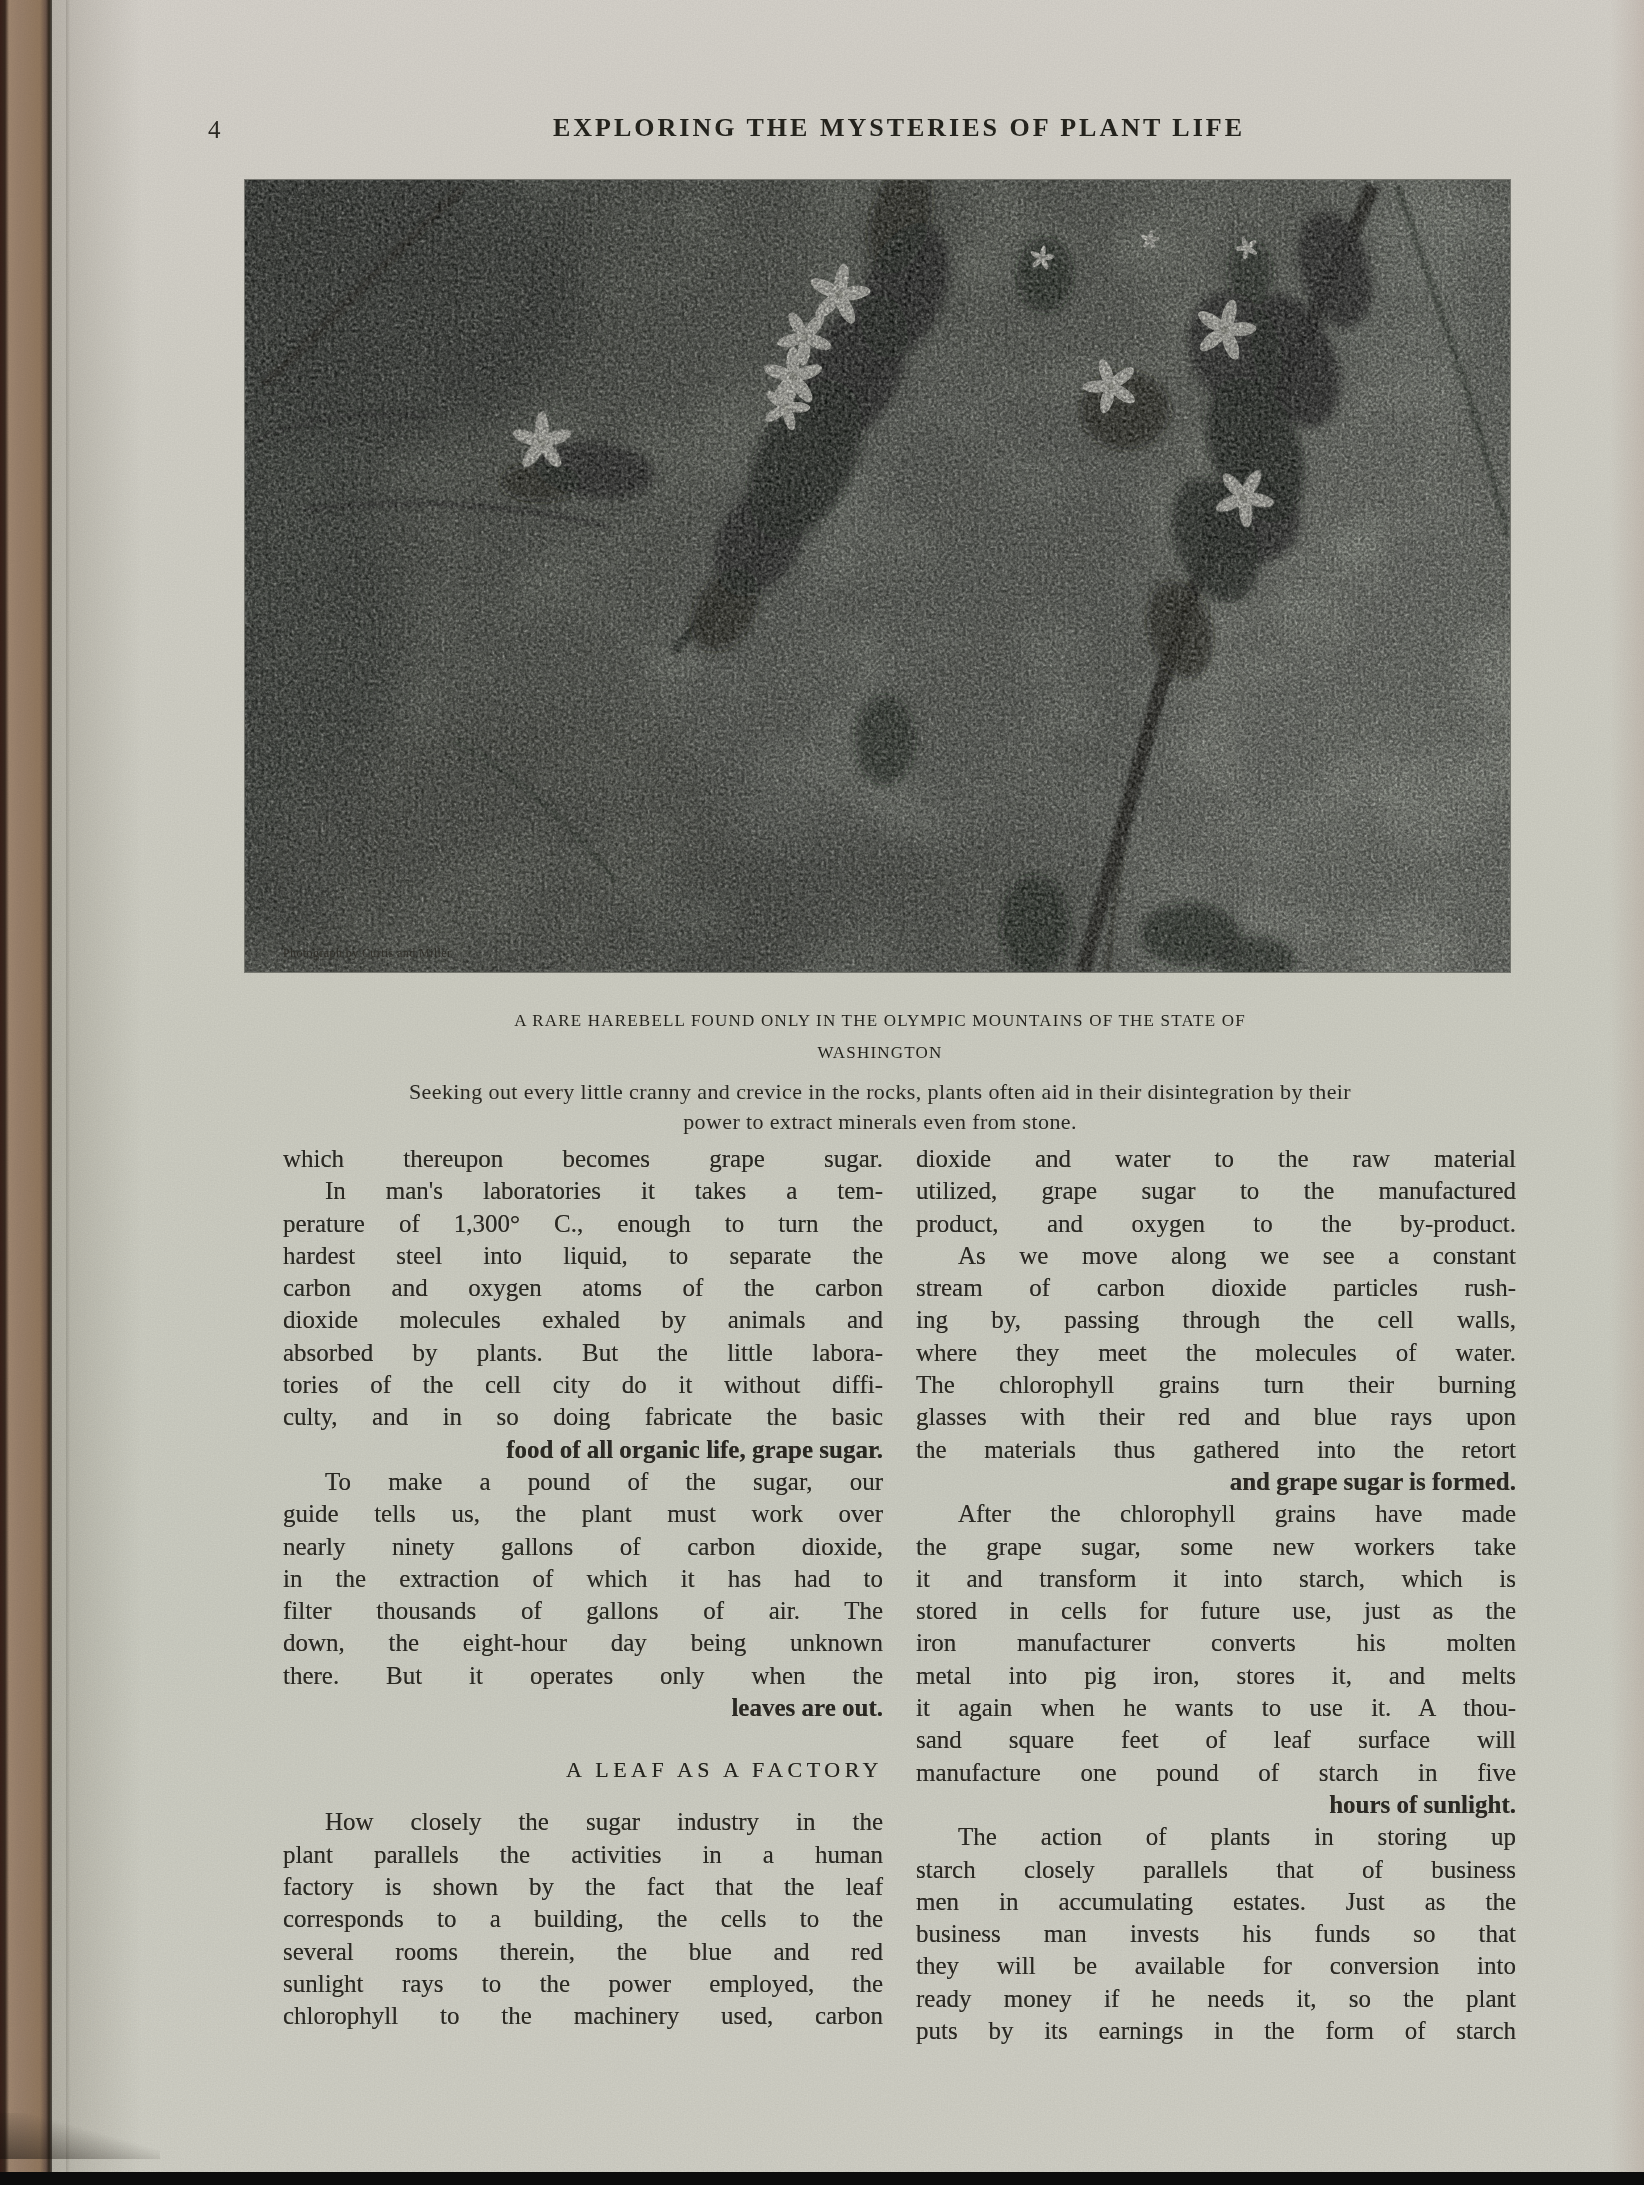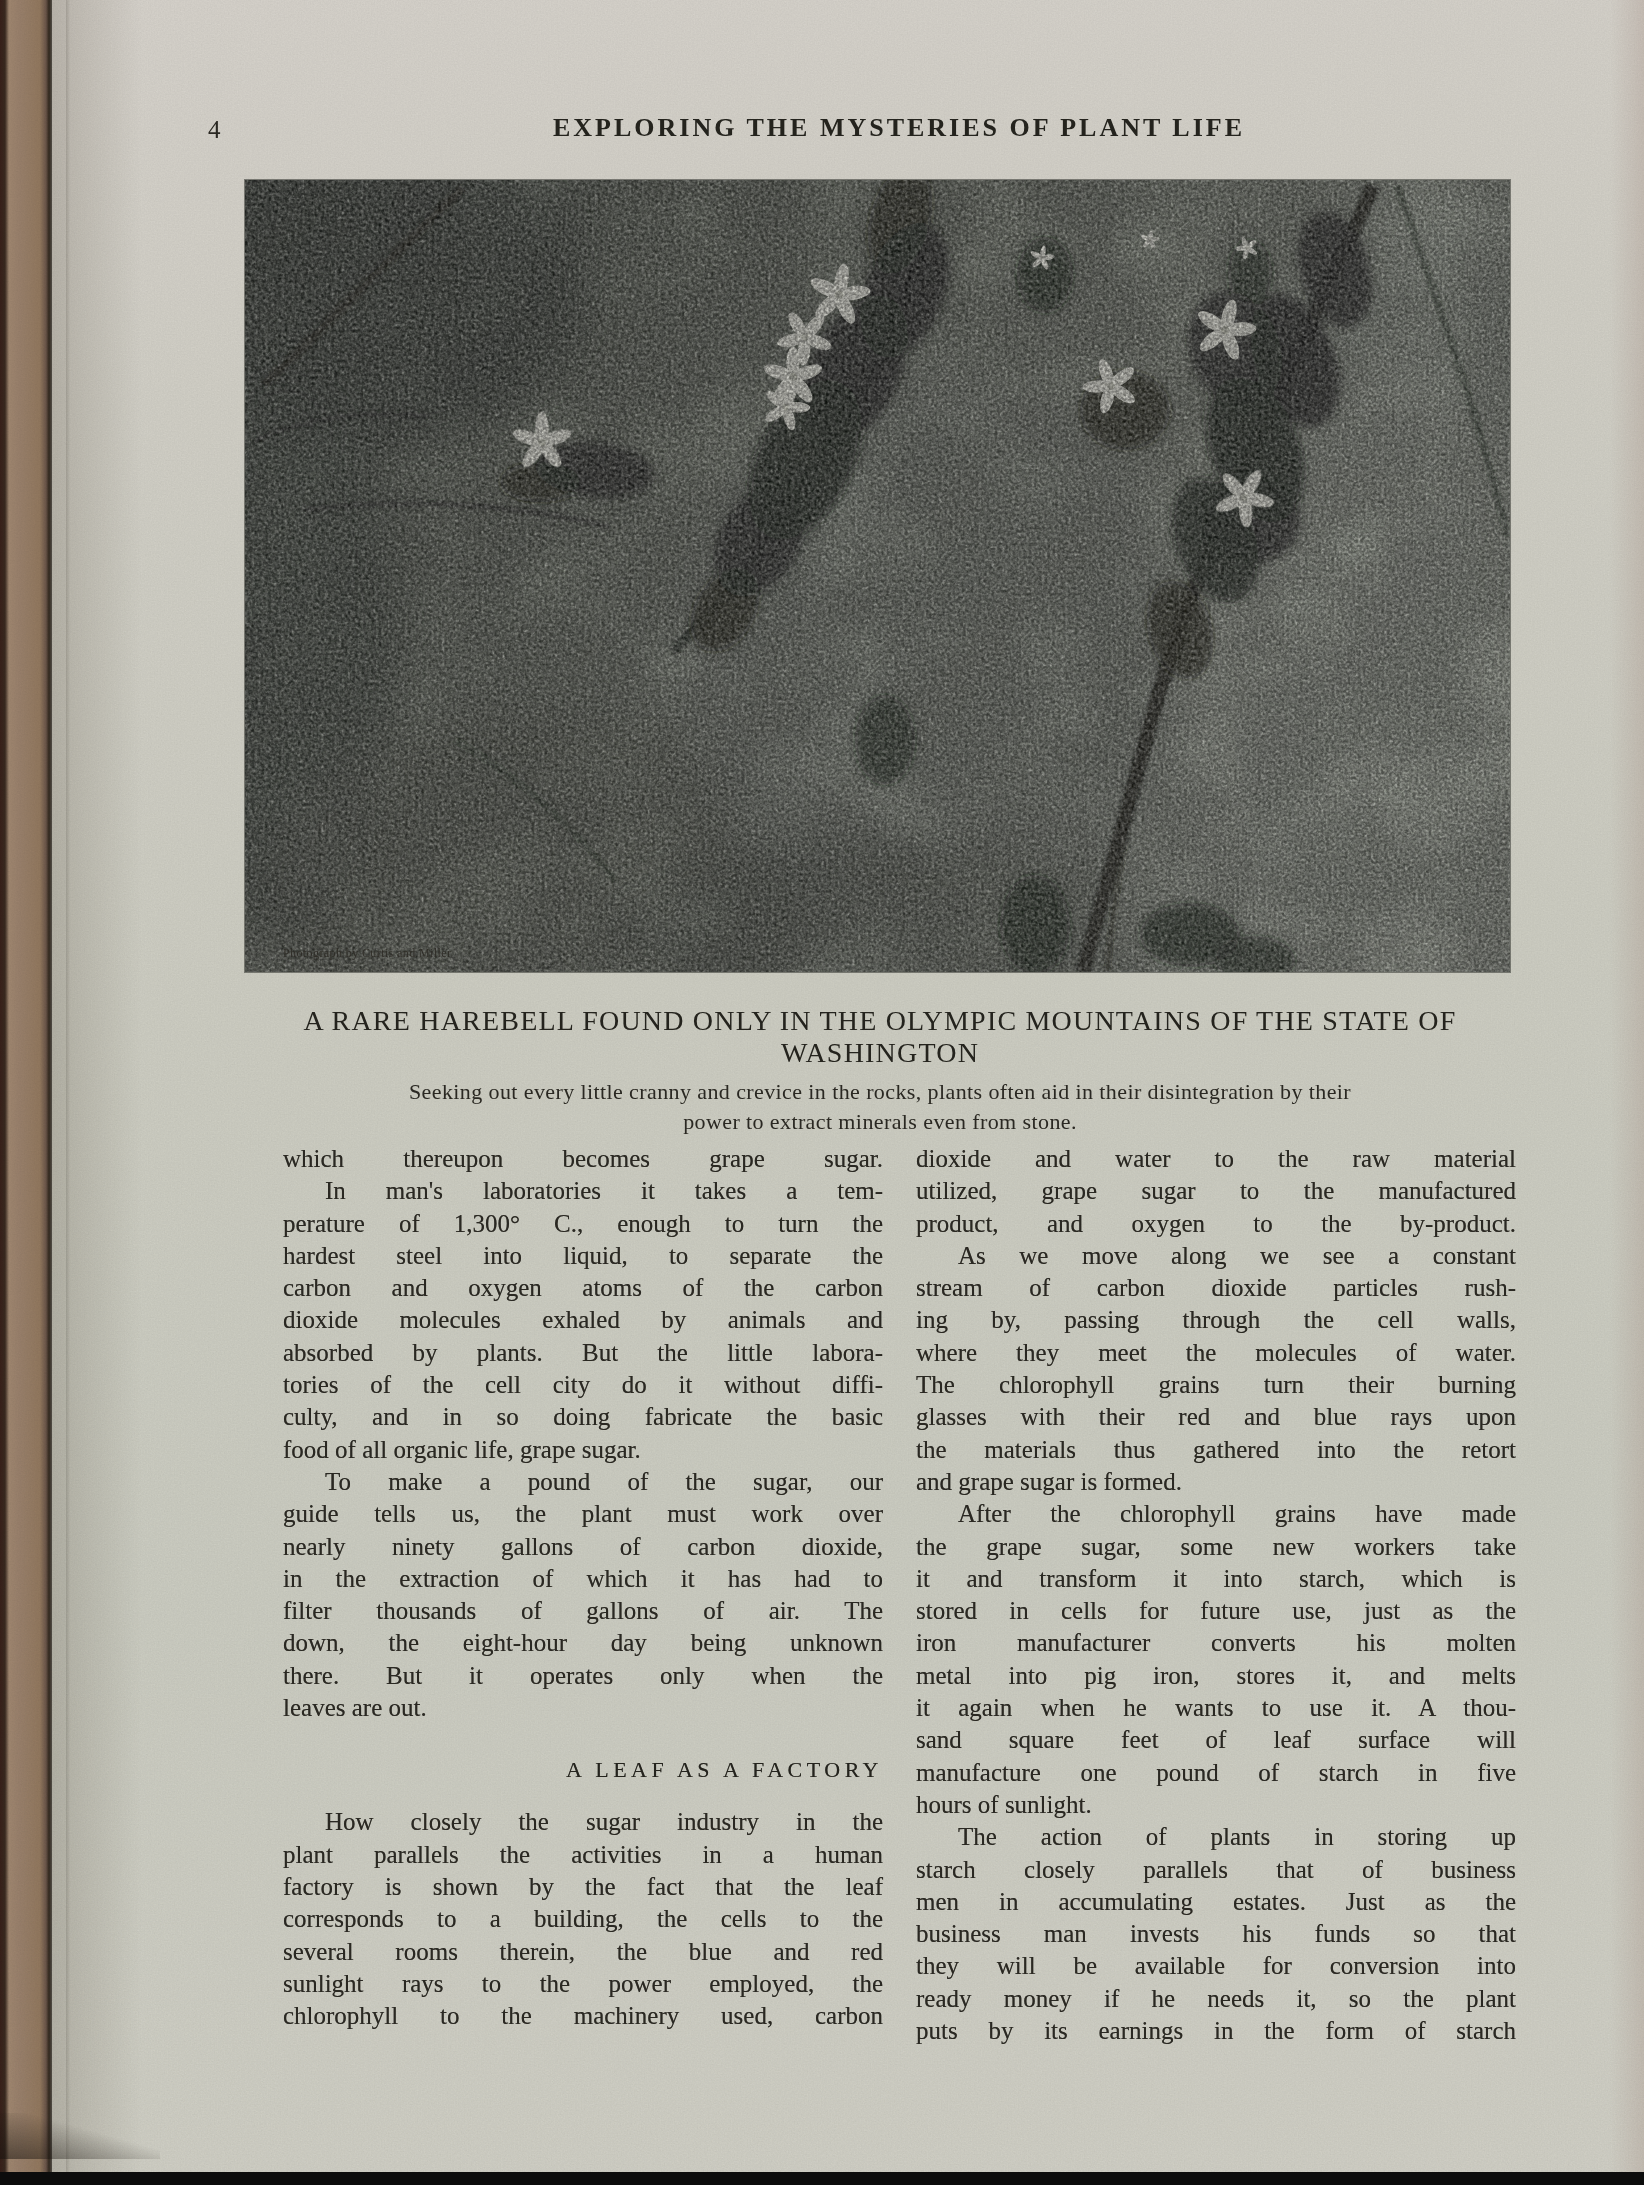--- a/index.html
+++ b/index.html
@@ -30,31 +30,31 @@
   .running-header{position:absolute;left:283px;top:113px;width:1232px;text-align:center;
     font-size:26px;letter-spacing:3px;color:var(--heading-ink,#26251f);font-weight:bold;}
 
   .photo{position:absolute;left:245px;top:180px;width:1265px;height:792px;
     outline:1px solid rgba(20,22,18,.45);background:#7a8174;}
   .photo svg{display:block;width:100%;height:100%;}
 
   .photo-credit{position:absolute;top:946px;left:283px;width:1185px;text-align:left;
     font-size:12px;letter-spacing:.4px;color:#32302a;}
   .caption-title{position:absolute;top:1005px;left:245px;width:1270px;text-align:center;
-    font-size:28px;letter-spacing:1.2px;line-height:32px;color:var(--heading-ink,#26251f);}
+    font-size:17px;letter-spacing:1.2px;line-height:32px;color:var(--heading-ink,#26251f);}
   .caption-text{position:absolute;top:1077px;left:245px;width:1270px;text-align:center;
     font-size:22px;letter-spacing:.4px;line-height:30px;}
 
   .body-col{position:absolute;top:1143px;width:600px;
     font-size:25px;line-height:32.3px;text-shadow:0 0 .5px rgba(44,42,36,.55);}
   .col-left{left:283px;}
   .col-right{left:916px;}
   .line{white-space:normal;}
   .line.j{text-align:justify;text-align-last:justify;}
-  .line.e{text-align:left;}
+  .line.e{text-align:right;font-weight:bold;}
   .line.i{text-indent:42px;}
   .subhead{text-align:right;font-size:22px;letter-spacing:4.5px;
     margin:30px 0 20px 0;line-height:32px;color:var(--heading-ink,#26251f);}
 </style>
 </head>
 <body>
 
 <div class="page">
   <div class="gutter-shade"></div>
   <div class="spine"></div>

